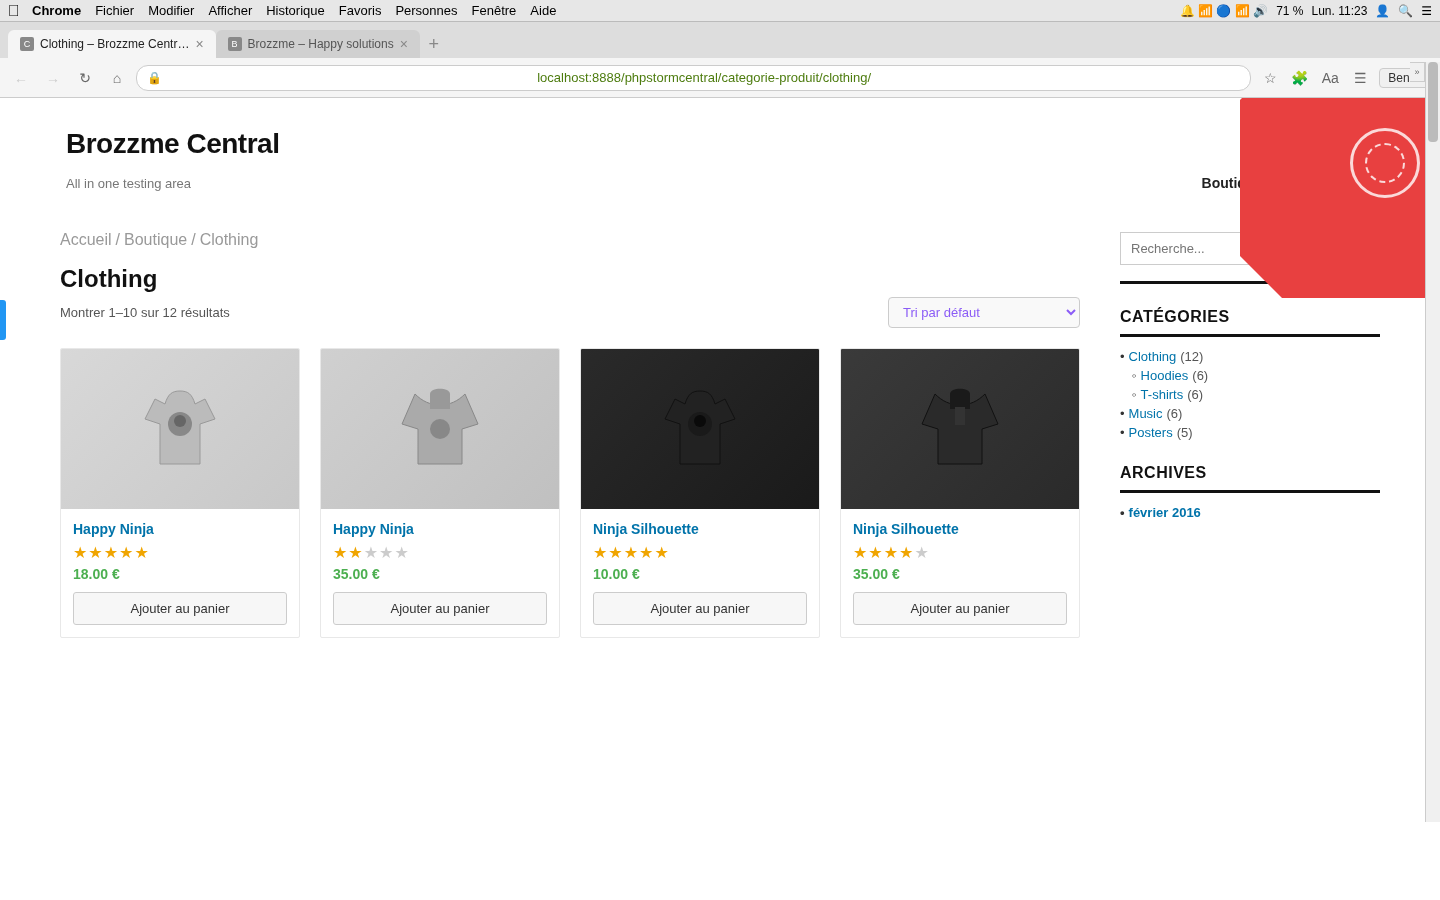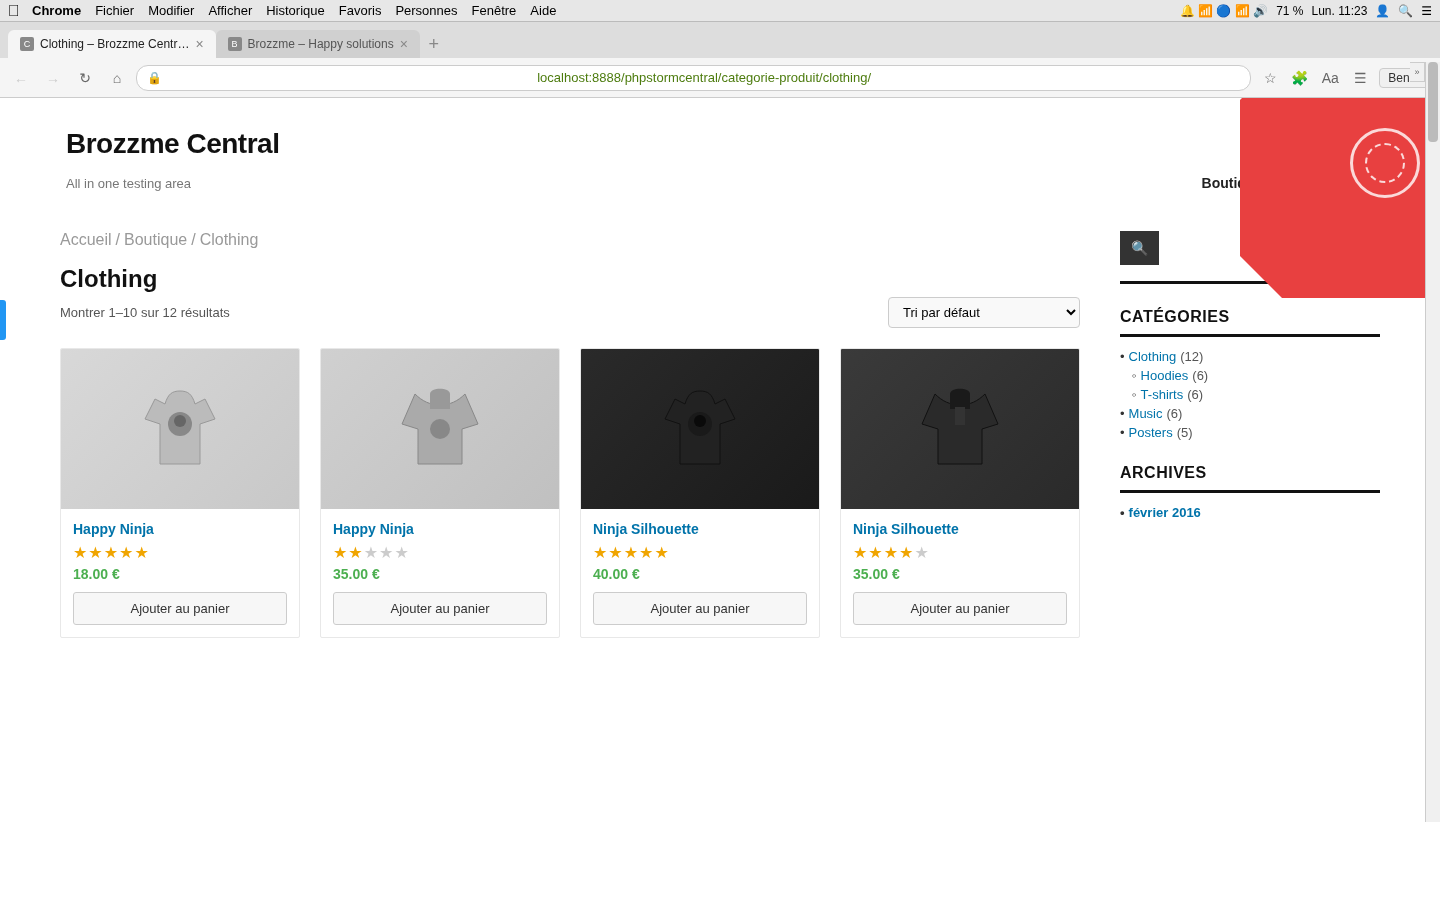--- a/index.html
+++ b/index.html
@@ -220,21 +220,21 @@
 
     
     .sort-select {
       border: 1px solid #ccc;
       border-radius: 4px;
       padding: 6px 28px 6px 10px;
       font-size: 13px;
       background: #f9f9f9;
       cursor: pointer;
       appearance: auto;
-      color: #000000;
+      color: #8b5cf6;
     }
 
     
     .products-grid {
       display: grid;
       grid-template-columns: repeat(4, 1fr);
       gap: 20px;
     }
 
     .product-card {
@@ -586,21 +586,21 @@
               </div>
               <div class="product-info">
                 <div class="product-name">Ninja Silhouette</div>
                 <div class="star-rating">
                   <span class="star filled">★</span>
                   <span class="star filled">★</span>
                   <span class="star filled">★</span>
                   <span class="star filled">★</span>
                   <span class="star filled">★</span>
                 </div>
-                <div class="product-price">40.00 €</div>
+                <div class="product-price">10.00 €</div>
                 <button class="add-to-cart-btn">Ajouter au panier</button>
               </div>
             </div>
 
             <div class="product-card">
               <div class="product-image product-img-dark-hoodie">
                 <svg class="hoodie-svg" viewBox="0 0 80 100">
                   <path d="M15,15 L2,45 L18,50 L18,85 L62,85 L62,50 L78,45 L65,15 C58,22 50,26 40,26 C30,26 22,22 15,15 Z" fill="#2a2a2a" stroke="#111" stroke-width="1"></path>
                   <path d="M30,15 C30,8 50,8 50,15 L50,30 L30,30 Z" fill="#1a1a1a"></path>
                   <rect x="35" y="28" width="10" height="18" fill="#333"></rect>
@@ -619,20 +619,21 @@
                 <button class="add-to-cart-btn">Ajouter au panier</button>
               </div>
             </div>
 
           </div>
         </div>
 
         <div class="sidebar">
 
           <div class="sidebar-search">
+            <input type="text" placeholder="Recherche..." style="">
             <button>🔍</button>
           </div>
 
           <div class="sidebar-section-title">CATÉGORIES</div>
           <ul class="category-list">
             <li>
               <a>Clothing</a>
               <span class="category-count">(12)</span>
             </li>
             <li class="sub">

